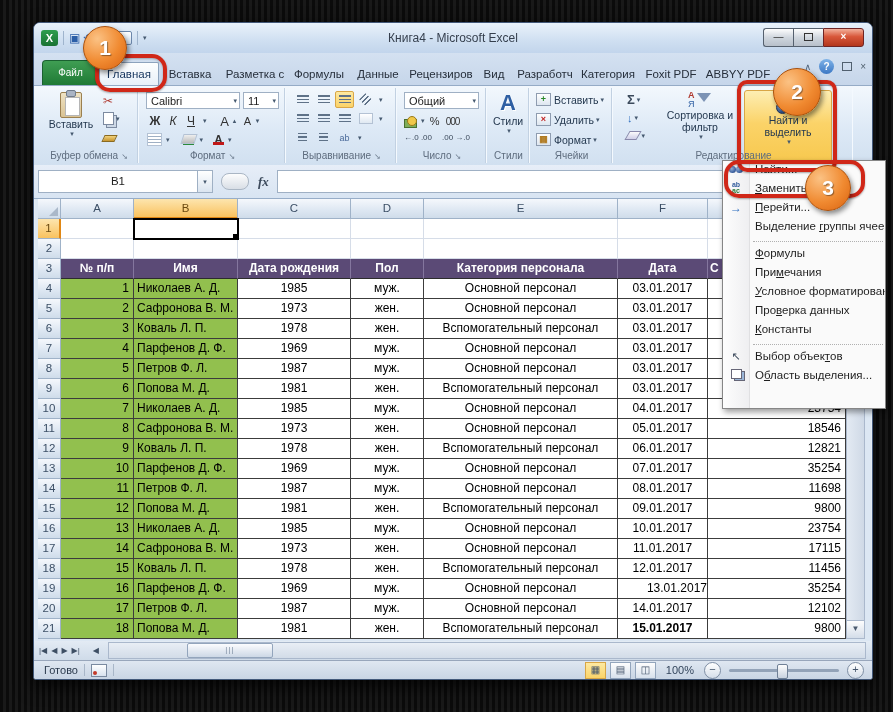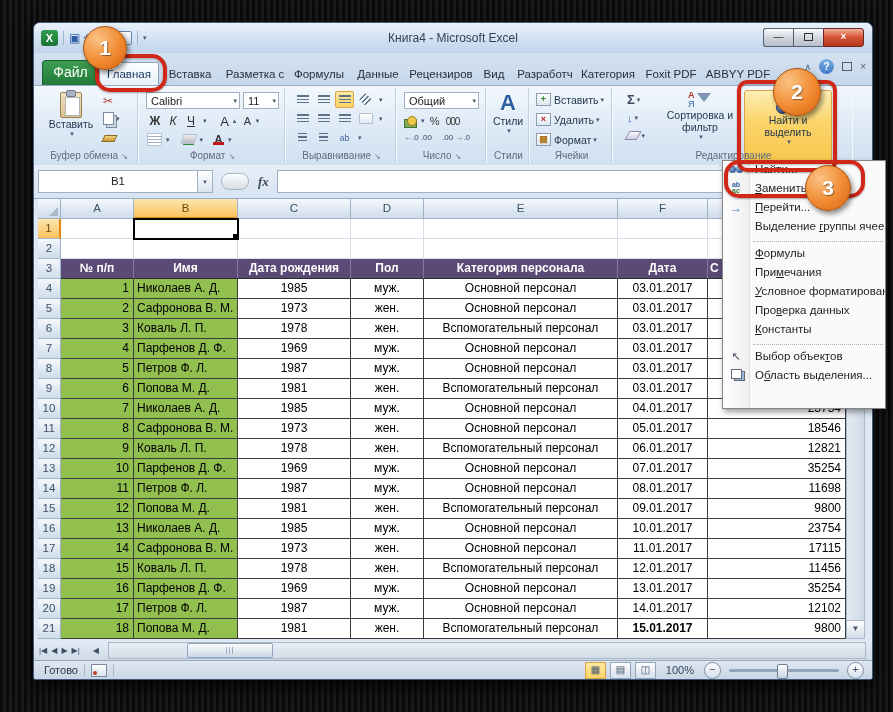--- a/index.html
+++ b/index.html
@@ -28,21 +28,21 @@
     text-align:center;line-height:15px;}
   .wbtn:first-child{border-radius:3px 0 0 3px;}
   .wbtn.close{width:39px;border:1px solid #6e2424;border-radius:0 3px 3px 0;
     background:linear-gradient(#f3b09b,#d8573a 45%,#b3361c);color:#fff;font-weight:bold;}
   .wbtn .sq{display:inline-block;width:7px;height:6px;border:1px solid #333;margin-top:4px;background:transparent;}
   
   .tabstrip{position:absolute;left:0;top:30px;right:0;height:32px;
     background:linear-gradient(#d4e1f1,#c6d6ea);}
   .tabs-row{position:absolute;left:8px;bottom:0;display:flex;align-items:flex-end;height:26px;}
   .ftab{width:55px;height:24px;background:linear-gradient(#3f9e53,#1f7a35);border:1px solid #1a6030;
-    border-bottom:none;border-radius:4px 4px 0 0;color:#fff;font-size:14px;text-align:center;line-height:23px;}
+    border-bottom:none;border-radius:4px 4px 0 0;color:#fff;font-size:10px;text-align:center;line-height:23px;}
   .rtab{height:23px;font-size:11.5px;color:#262f3b;text-align:center;line-height:23px;
     overflow:hidden;white-space:nowrap;border:1px solid transparent;border-bottom:none;box-sizing:border-box;}
   .rtab.active{background:linear-gradient(#fdfefe,#e8f0f9);border-color:#8da3bd;border-radius:2px 2px 0 0;color:#14335c;}
   .ts-right{position:absolute;right:6px;top:6px;display:flex;align-items:center;gap:8px;}
   .chev{font-size:9px;color:#4f6population{}a;color:#4f637a;}
   .helpb{width:15px;height:15px;border-radius:50%;background:linear-gradient(#7fb3e8,#3c78c4);
     color:#fff;font-size:10px;font-weight:bold;text-align:center;line-height:15px;}
   .mini-wb{font-size:10px;color:#51606f;line-height:12px;}
   .mini-sq{display:inline-block;width:8px;height:7px;border:1px solid #51606f;}
   
@@ -626,21 +626,21 @@
             <div class="gc tcell ctr" style="width: 90px; flex: 0 0 90px;">12.01.2017</div>
             <div class="gc tcell num" style="width: 138px; flex: 0 0 138px;">11456</div>
           </div>
           <div class="grow">
             <div class="gc hdr" style="width: 23px; flex: 0 0 23px;">19</div>
             <div class="gc tcell green num" style="width: 73px; flex: 0 0 73px;">16</div>
             <div class="gc tcell green lft" style="width: 104px; flex: 0 0 104px;">Парфенов Д. Ф.</div>
             <div class="gc tcell ctr" style="width: 113px; flex: 0 0 113px;">1969</div>
             <div class="gc tcell ctr" style="width: 73px; flex: 0 0 73px;">муж.</div>
             <div class="gc tcell ctr" style="width: 194px; flex: 0 0 194px;">Основной персонал</div>
-            <div class="gc tcell ctr" style="width: 90px; flex: 0 0 90px;">13.01.2017</div>
+            <div class="gc tcell ctr" style="width: 90px; flex: 0 0 90px; text-align: right;">13.01.2017</div>
             <div class="gc tcell num" style="width: 138px; flex: 0 0 138px;">35254</div>
           </div>
           <div class="grow">
             <div class="gc hdr" style="width: 23px; flex: 0 0 23px;">20</div>
             <div class="gc tcell green num" style="width: 73px; flex: 0 0 73px;">17</div>
             <div class="gc tcell green lft" style="width: 104px; flex: 0 0 104px;">Петров Ф. Л.</div>
             <div class="gc tcell ctr" style="width: 113px; flex: 0 0 113px;">1987</div>
             <div class="gc tcell ctr" style="width: 73px; flex: 0 0 73px;">муж.</div>
             <div class="gc tcell ctr" style="width: 194px; flex: 0 0 194px;">Основной персонал</div>
             <div class="gc tcell ctr" style="width: 90px; flex: 0 0 90px;">14.01.2017</div>

